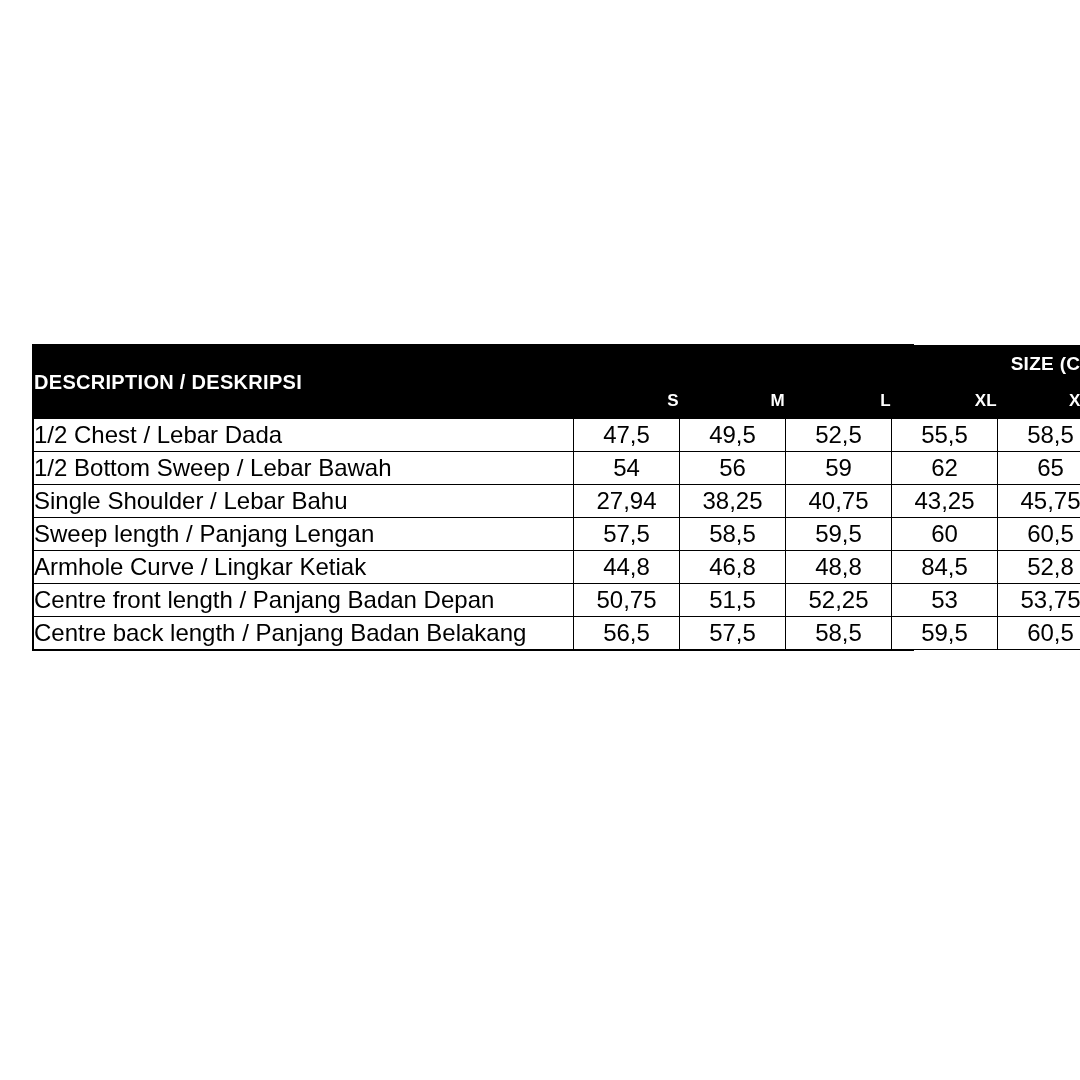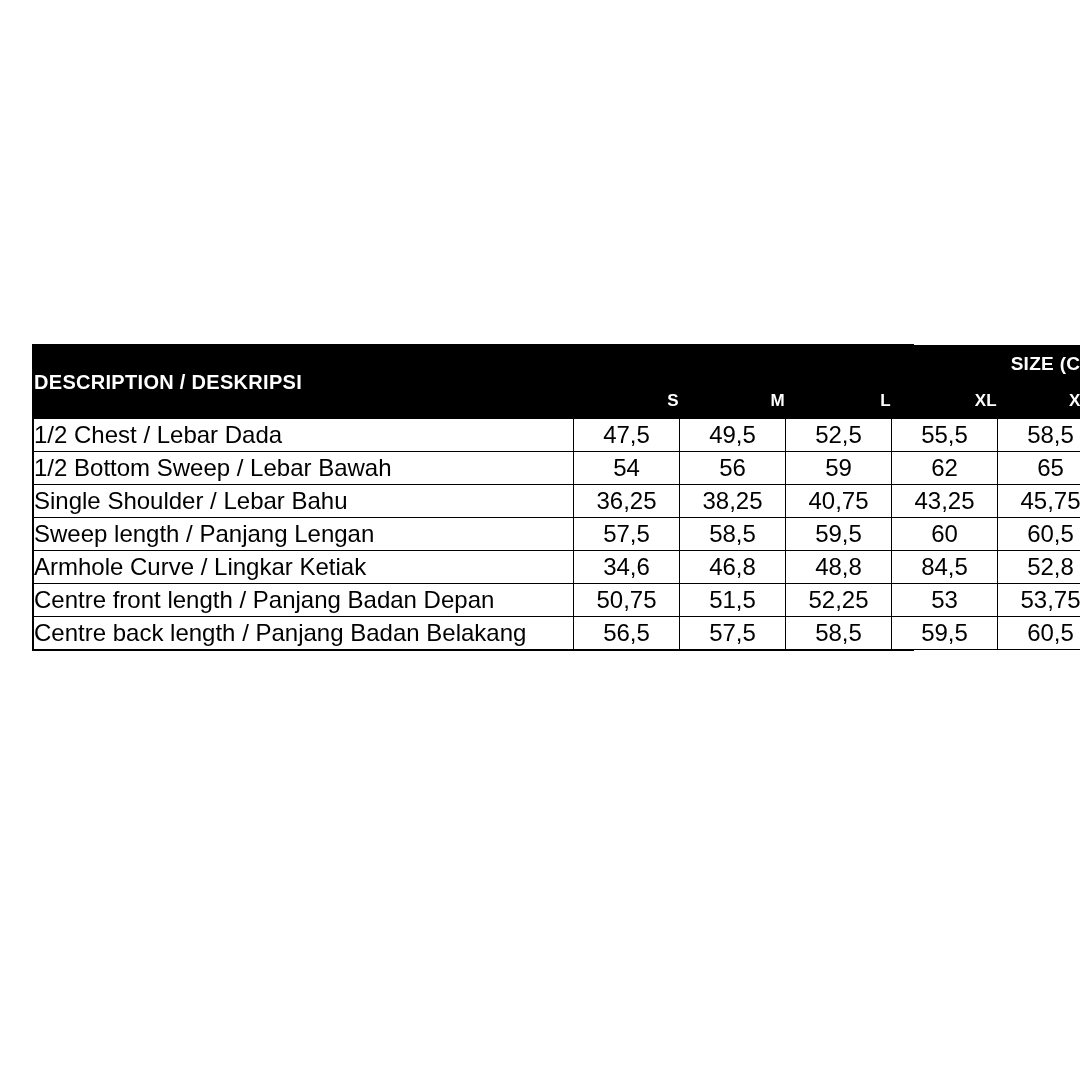--- a/index.html
+++ b/index.html
@@ -128,37 +128,37 @@
       <tr>
         <td class="desc-cell">1/2 Bottom Sweep / Lebar Bawah</td>
         <td class="val-cell">54</td>
         <td class="val-cell">56</td>
         <td class="val-cell">59</td>
         <td class="val-cell">62</td>
         <td class="val-cell">65</td>
       </tr>
       <tr>
         <td class="desc-cell">Single Shoulder / Lebar Bahu</td>
-        <td class="val-cell">36,25</td>
+        <td class="val-cell">27,94</td>
         <td class="val-cell">38,25</td>
         <td class="val-cell">40,75</td>
         <td class="val-cell">43,25</td>
         <td class="val-cell">45,75</td>
       </tr>
       <tr>
         <td class="desc-cell">Sweep length / Panjang Lengan</td>
         <td class="val-cell">57,5</td>
         <td class="val-cell">58,5</td>
         <td class="val-cell">59,5</td>
         <td class="val-cell">60</td>
         <td class="val-cell">60,5</td>
       </tr>
       <tr>
         <td class="desc-cell">Armhole Curve / Lingkar Ketiak</td>
-        <td class="val-cell">34,6</td>
+        <td class="val-cell">44,8</td>
         <td class="val-cell">46,8</td>
         <td class="val-cell">48,8</td>
         <td class="val-cell">84,5</td>
         <td class="val-cell">52,8</td>
       </tr>
       <tr>
         <td class="desc-cell">Centre front length / Panjang Badan Depan</td>
         <td class="val-cell">50,75</td>
         <td class="val-cell">51,5</td>
         <td class="val-cell">52,25</td>

